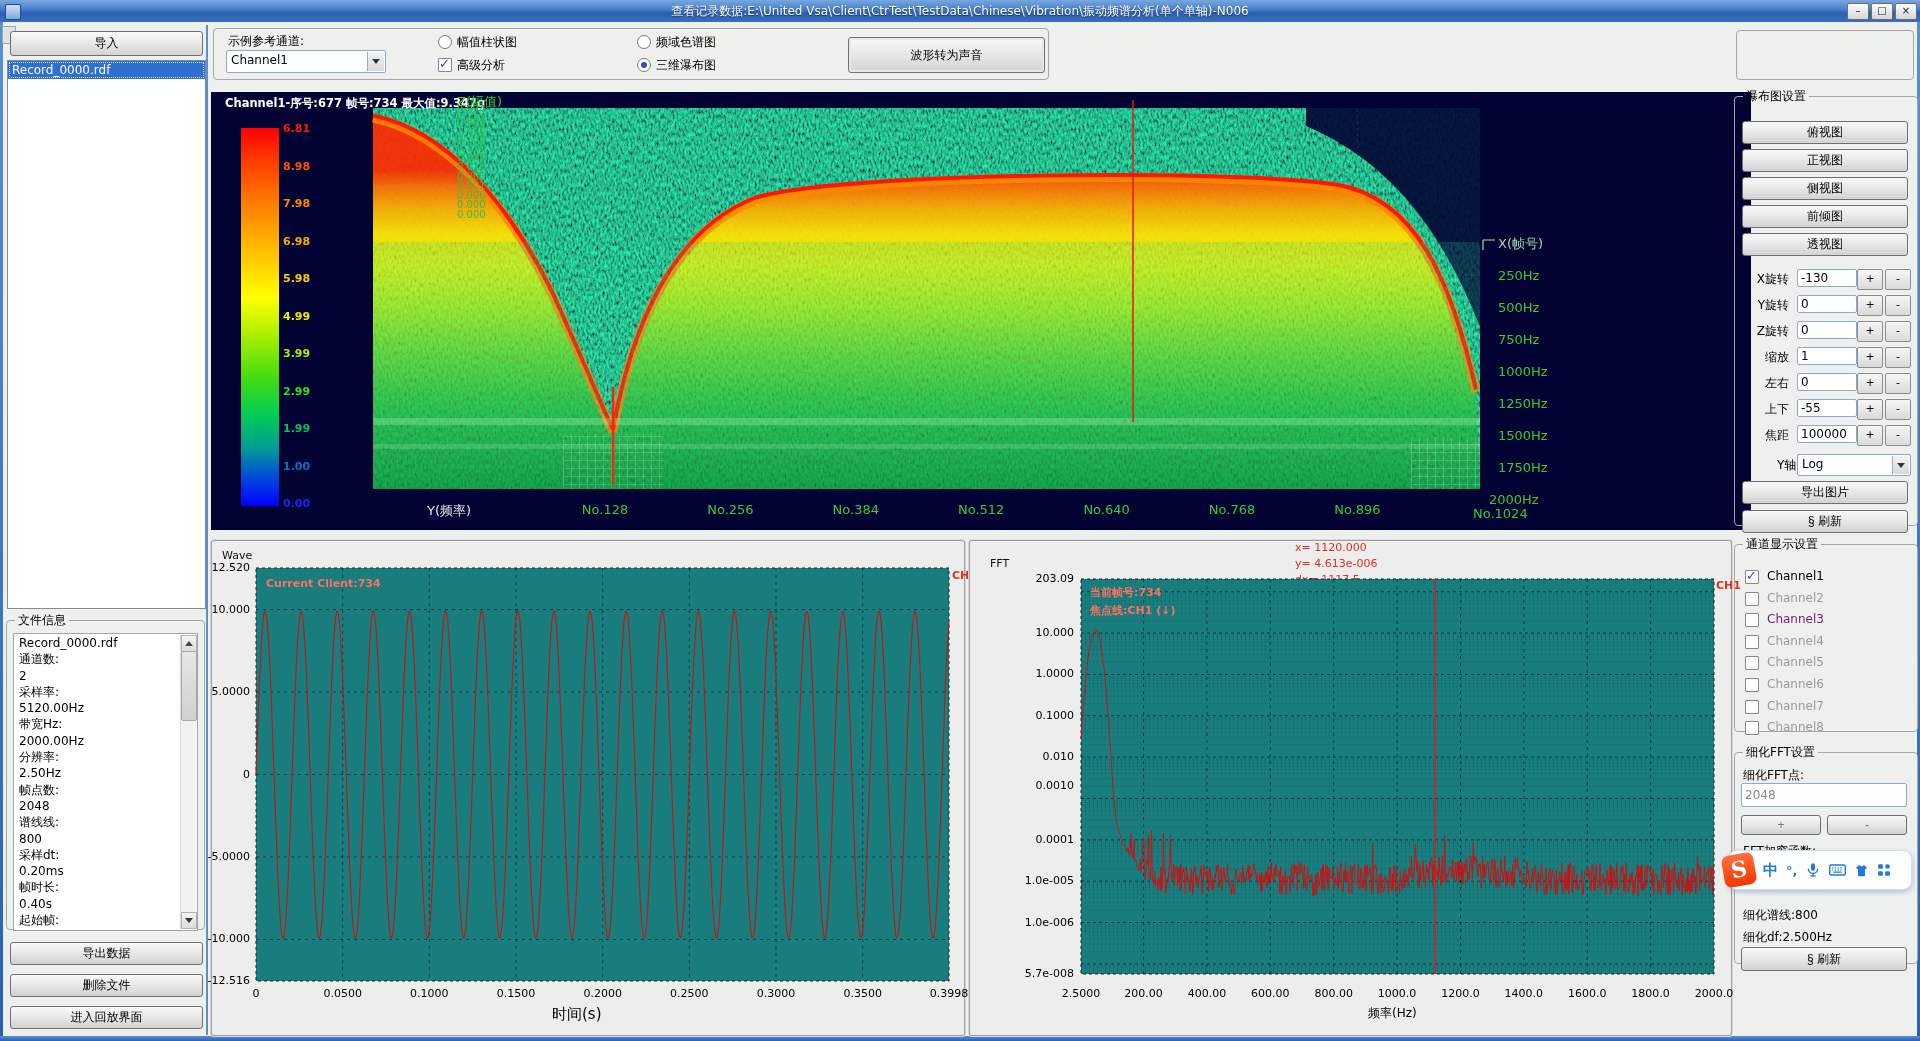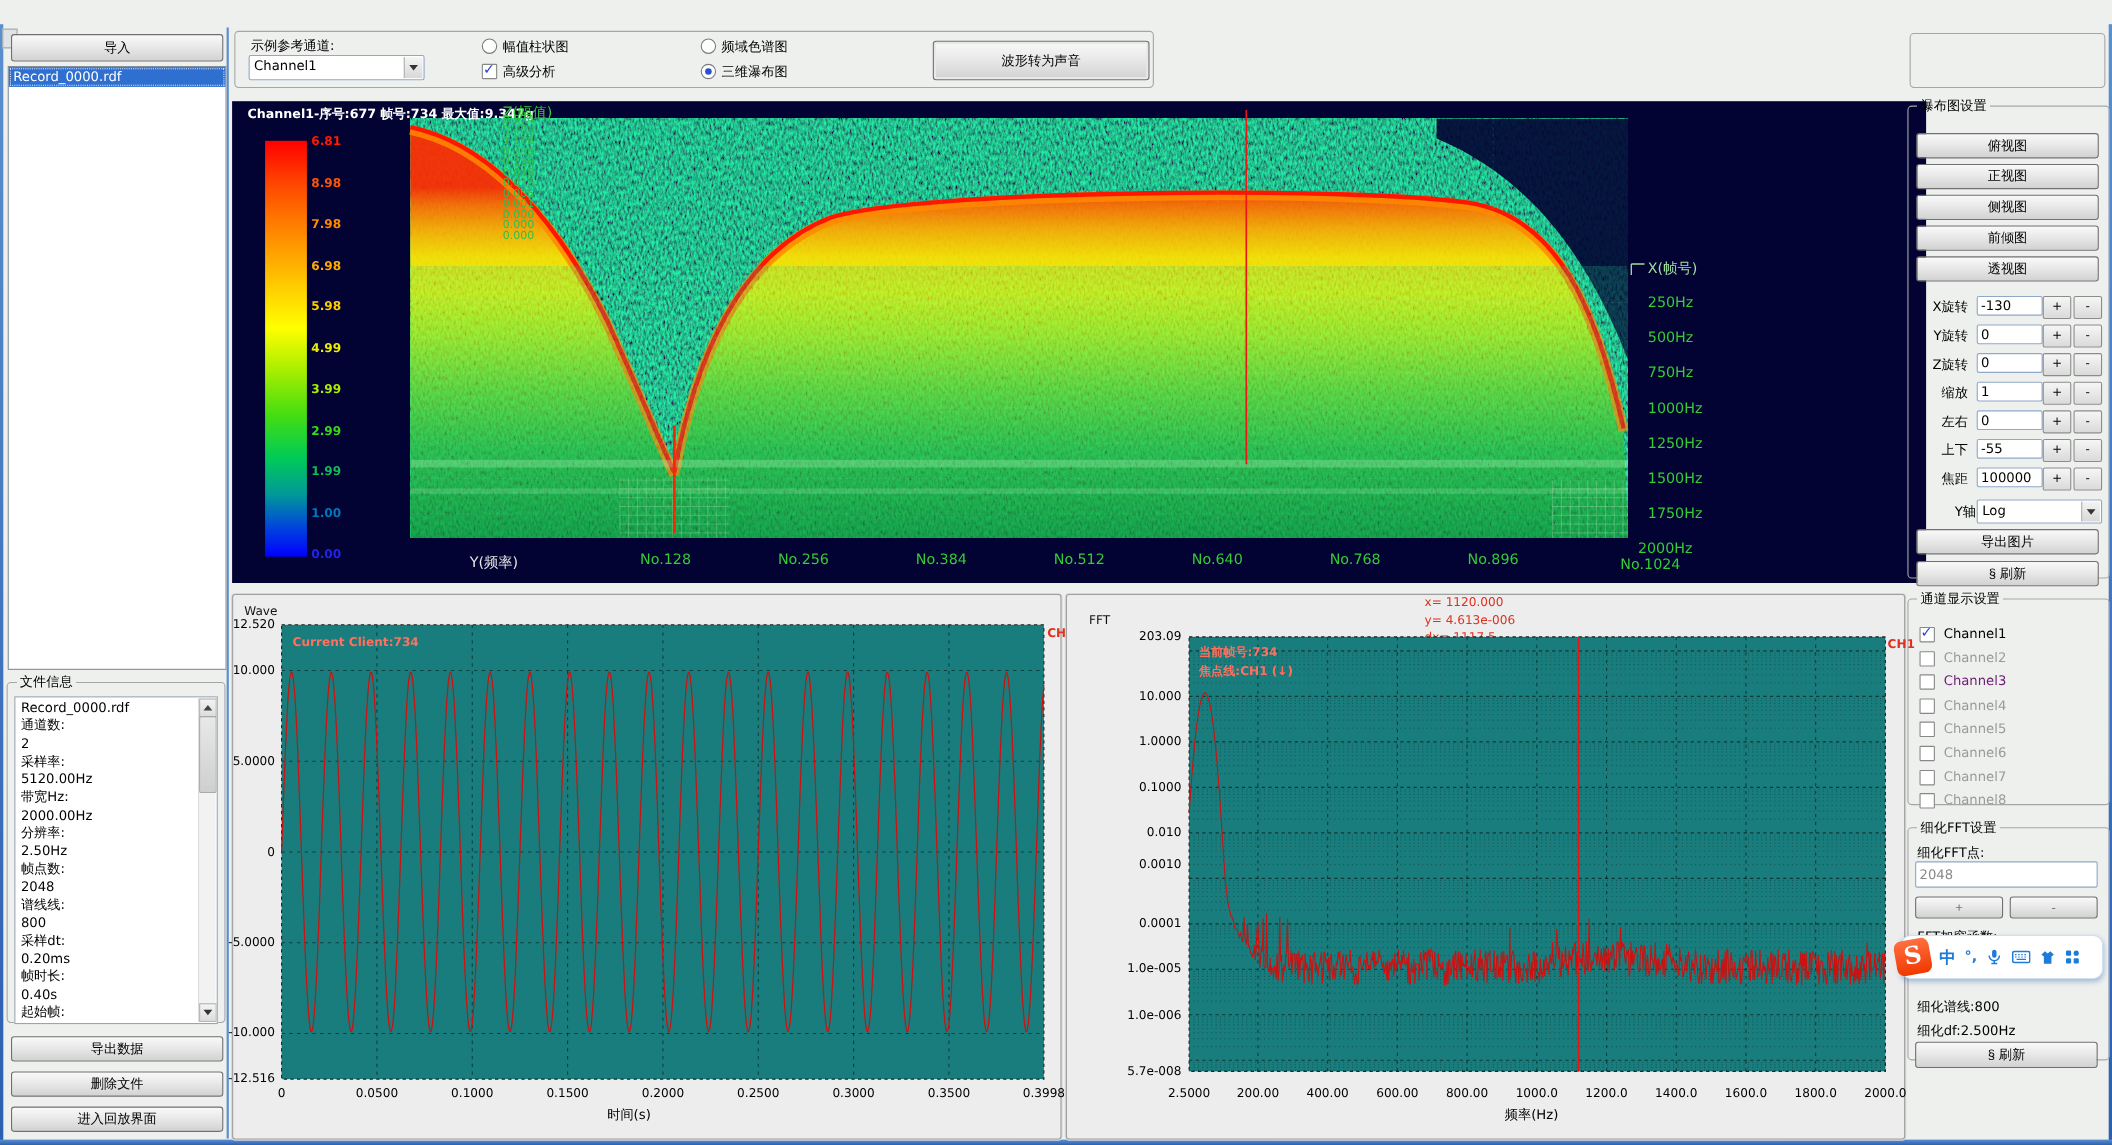--- a/index.html
+++ b/index.html
@@ -72,20 +72,29 @@
   .ime-logo{width:32px;height:32px;background:linear-gradient(#ff7040,#f03800);border-radius:7px;color:#fff;
     font-weight:bold;font-size:22px;text-align:center;line-height:31px;transform:rotate(-10deg);margin:0 4px 0 -6px;
     font-family:"DejaVu Serif","Liberation Serif",serif;}
   .ime-ic{color:#1d7cd8;font-weight:bold;font-size:15px;margin:0 4px;display:flex;align-items:center;}
 </style>
 </head>
 <body>
 
 <div class="screen">
 
+  <div class="titlebar">
+    <div class="tb-icon"></div>
+    <div class="tb-title">查看记录数据:E:\United Vsa\Client\CtrTest\TestData\Chinese\Vibration\振动频谱分析(单个单轴)-N006</div>
+    <div class="tb-btns">
+      <div class="tb-btn">–</div>
+      <div class="tb-btn">□</div>
+      <div class="tb-btn">×</div>
+    </div>
+  </div>
   <div class="win-edge" style="left:0;top:22px;width:3px;height:1019px;"></div>
   <div class="win-edge" style="right:0;top:22px;width:3px;height:1019px;"></div>
   <div class="win-edge" style="left:0;bottom:0;width:1920px;height:5px;"></div>
   <div style="position:absolute;left:206px;top:25px;width:2px;height:1010px;background:#5a8fd0;"></div>
   <div style="position:absolute;left:2px;top:26px;width:12px;height:16px;background:#dfe3e6;border:1px solid #9aa;"></div>
 
   <button class="btn" style="left:10px;top:31px;width:193px;height:25px;">导入</button>
   <div class="filelist" style="left:7px;top:60px;width:197px;height:547px;">
     <div class="file-item selected">Record_0000.rdf</div>
   </div>
@@ -302,21 +311,21 @@
         <span class="tick-y" style="left: -62px; top: 433px;">-12.516</span>
         <span class="tick-x" style="left: 14px; top: 446px;">0</span>
         <span class="tick-x" style="left: 100.668px; top: 446px;">0.0500</span>
         <span class="tick-x" style="left: 187.337px; top: 446px;">0.1000</span>
         <span class="tick-x" style="left: 274.005px; top: 446px;">0.1500</span>
         <span class="tick-x" style="left: 360.673px; top: 446px;">0.2000</span>
         <span class="tick-x" style="left: 447.342px; top: 446px;">0.2500</span>
         <span class="tick-x" style="left: 534.01px; top: 446px;">0.3000</span>
         <span class="tick-x" style="left: 620.678px; top: 446px;">0.3500</span>
         <span class="tick-x" style="left: 707px; top: 446px;">0.3998</span>
-        <div style="position: absolute; left: 340px; top: 464px; font-size: 12px;">时间(s)</div>
+        <div style="position: absolute; left: 340px; top: 464px; font-size: 15px;">时间(s)</div>
       </div>
   </div>
 
   <div class="plotpanel" id="fft-panel" style="left:969px;top:540px;width:761px;height:494px;">
     <span class="p-lab" style="left:20px;top:16px;">FFT</span>
     <span class="p-red" style="left:325px;top:0px;font-weight:normal;">x= 1120.000</span>
     <span class="p-red" style="left:325px;top:16px;font-weight:normal;">y= 4.613e-006</span>
     <span class="p-red" style="left:325px;top:32px;font-weight:normal;">dx= 1117.5</span>
     <svg id="fft-svg" viewBox="0 0 761 494" style="position:absolute;left:0;top:0;width:761px;height:494px;">
         <rect x="111" y="38" width="633" height="395" fill="#1a7d7d" stroke="#222" stroke-dasharray="3,3"></rect>

